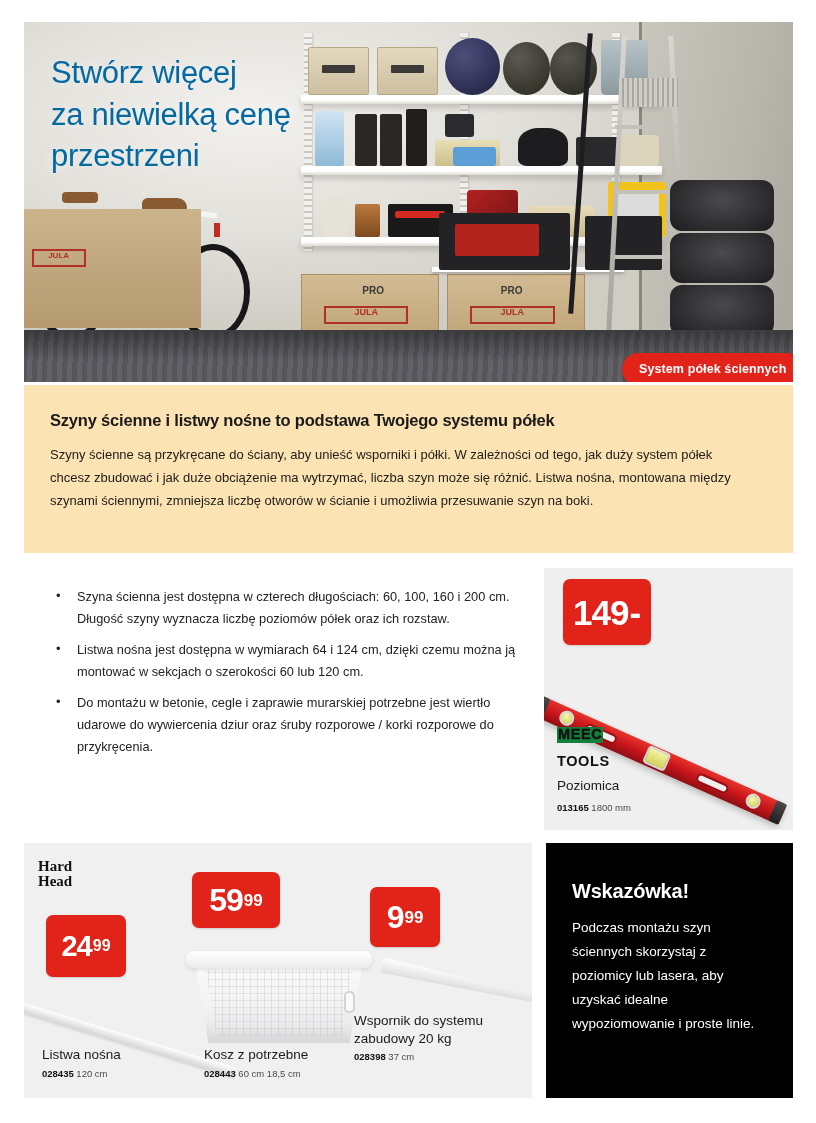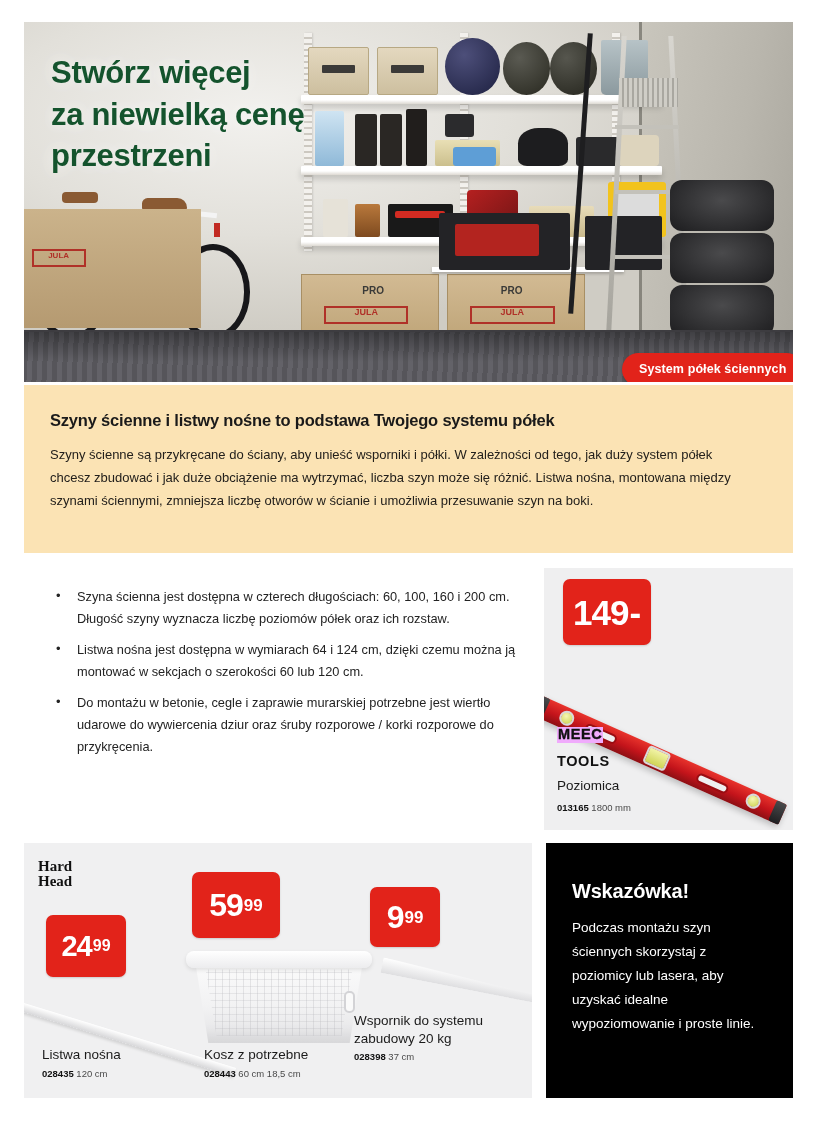--- a/index.html
+++ b/index.html
@@ -71,22 +71,22 @@
     position: absolute; left: 598px; top: 331px;
     background: #e2231a; color: #fff;
     font-size: 12.5px; font-weight: bold;
     padding: 9px 17px 10px; border-radius: 22px;
     letter-spacing: .1px; white-space: nowrap;
     box-shadow: 0 1px 3px rgba(0,0,0,.25);
   }
 
   .hero-title {
     position: absolute; left: 27px; top: 30px;
-    color: #14532d;
-    font-size: 31px; font-weight: bold;
+    color: #0369a1;
+    font-size: 31px; font-weight: normal;
     line-height: 1.34; letter-spacing: -0.3px;
     text-shadow: 0 0 14px rgba(255,255,255,.55), 0 0 26px rgba(255,255,255,.45);
   }
   .hero-title span { display: block; }
 
   
   .infobox {
     position: absolute; left: 24px; top: 385px;
     width: 769px; height: 168px;
     background: #fbe3b4;
@@ -154,21 +154,21 @@
   }
   .level-tool .vial.v1 { left: 26px; top: 3px; width: 15px; height: 15px; }
   .level-tool .vial.v3 { left: 230px; top: 3px; width: 15px; height: 15px; }
   .level-tool .vial.v2 {
     left: 120px; top: 1px; width: 24px; height: 19px; border-radius: 4px;
     background: linear-gradient(180deg,#f2f4a8,#cfd455);
   }
 
   .brand-meec { position: absolute; left: 13px; bottom: 60px; }
   .brand-meec .m1 {
-    display: inline-block; background: #f0abfc; color: #111;
+    display: inline-block; background: #15803d; color: #111;
     font-size: 14.5px; font-weight: bold; letter-spacing: 0.6px;
     padding: 0 1px; line-height: 1.08;
     -webkit-text-stroke: 0.4px #111;
   }
   .brand-meec .m2 {
     display: block; color: #111; font-size: 14.5px; font-weight: bold;
     letter-spacing: 0.6px; line-height: 1.08; margin-top: 11px;
   }
   .brand-hardhead {
     position: absolute; left: 14px; top: 16px;
@@ -184,21 +184,21 @@
   .levelpanel .prod-name { position: absolute; left: 13px; bottom: 35px; }
   .levelpanel .prod-meta { position: absolute; left: 13px; bottom: 17px; }
 
   
   .bottomleft {
     position: absolute; left: 24px; top: 843px;
     width: 508px; height: 255px;
     background: #f0f0f1; overflow: hidden;
   }
   .pt-2499 { left: 22px; top: 72px; width: 80px; height: 62px; }
-  .pt-5999 { left: 168px; top: 29px; width: 88px; height: 66px; }
+  .pt-5999 { left: 168px; top: 29px; width: 88px; height: 56px; }
   .pt-999  { left: 346px; top: 44px; width: 70px; height: 60px; }
   .pricetag .sup { font-size: 18px; vertical-align: super; line-height: 1; margin-left: 1px; }
   .pt-2499 .int { font-size: 29px; } .pt-2499 .sup { font-size: 16px; }
   .pt-5999 .int { font-size: 32px; } .pt-5999 .sup { font-size: 17px; }
   .pt-999  .int { font-size: 32px; } .pt-999  .sup { font-size: 17px; }
 
   
   .rail-prod {
     position: absolute; left: -14px; top: 156px; width: 235px; height: 9px;
     background: linear-gradient(180deg,#ffffff,#d7d7d9);

